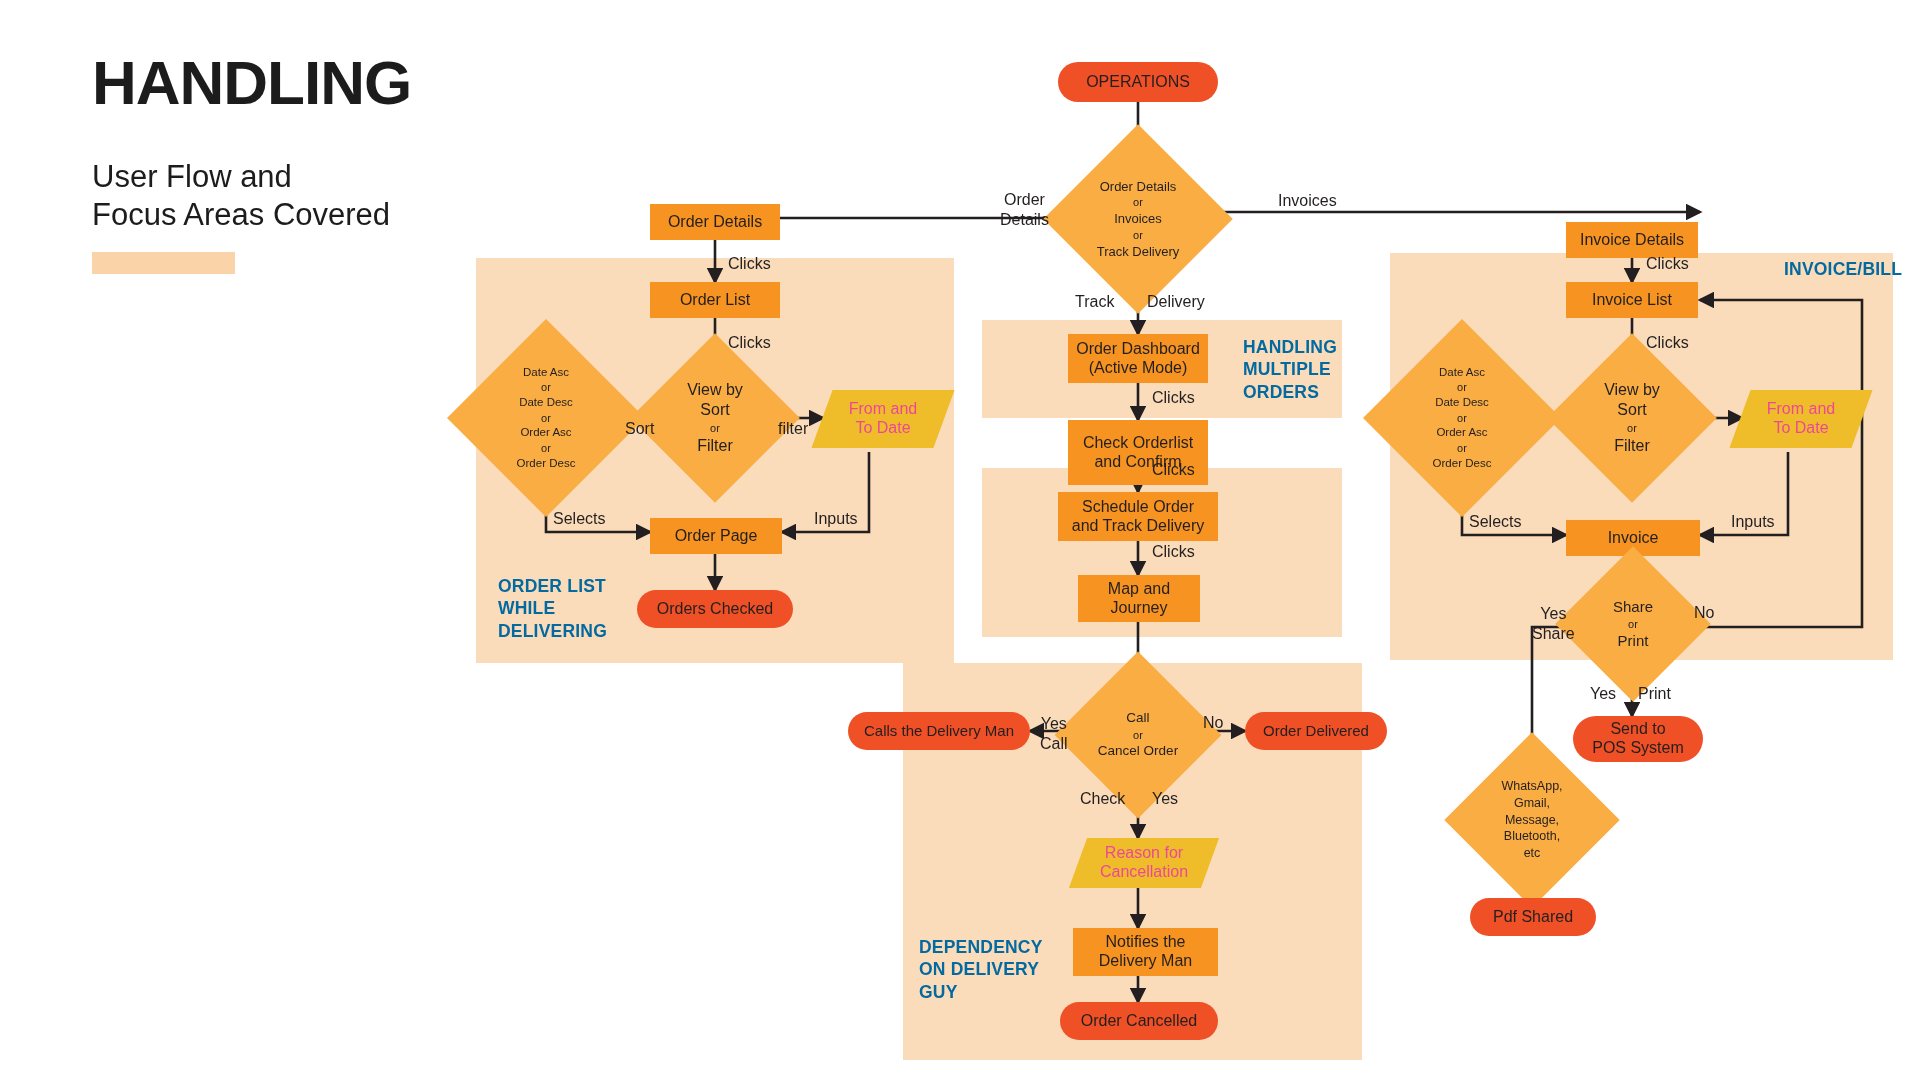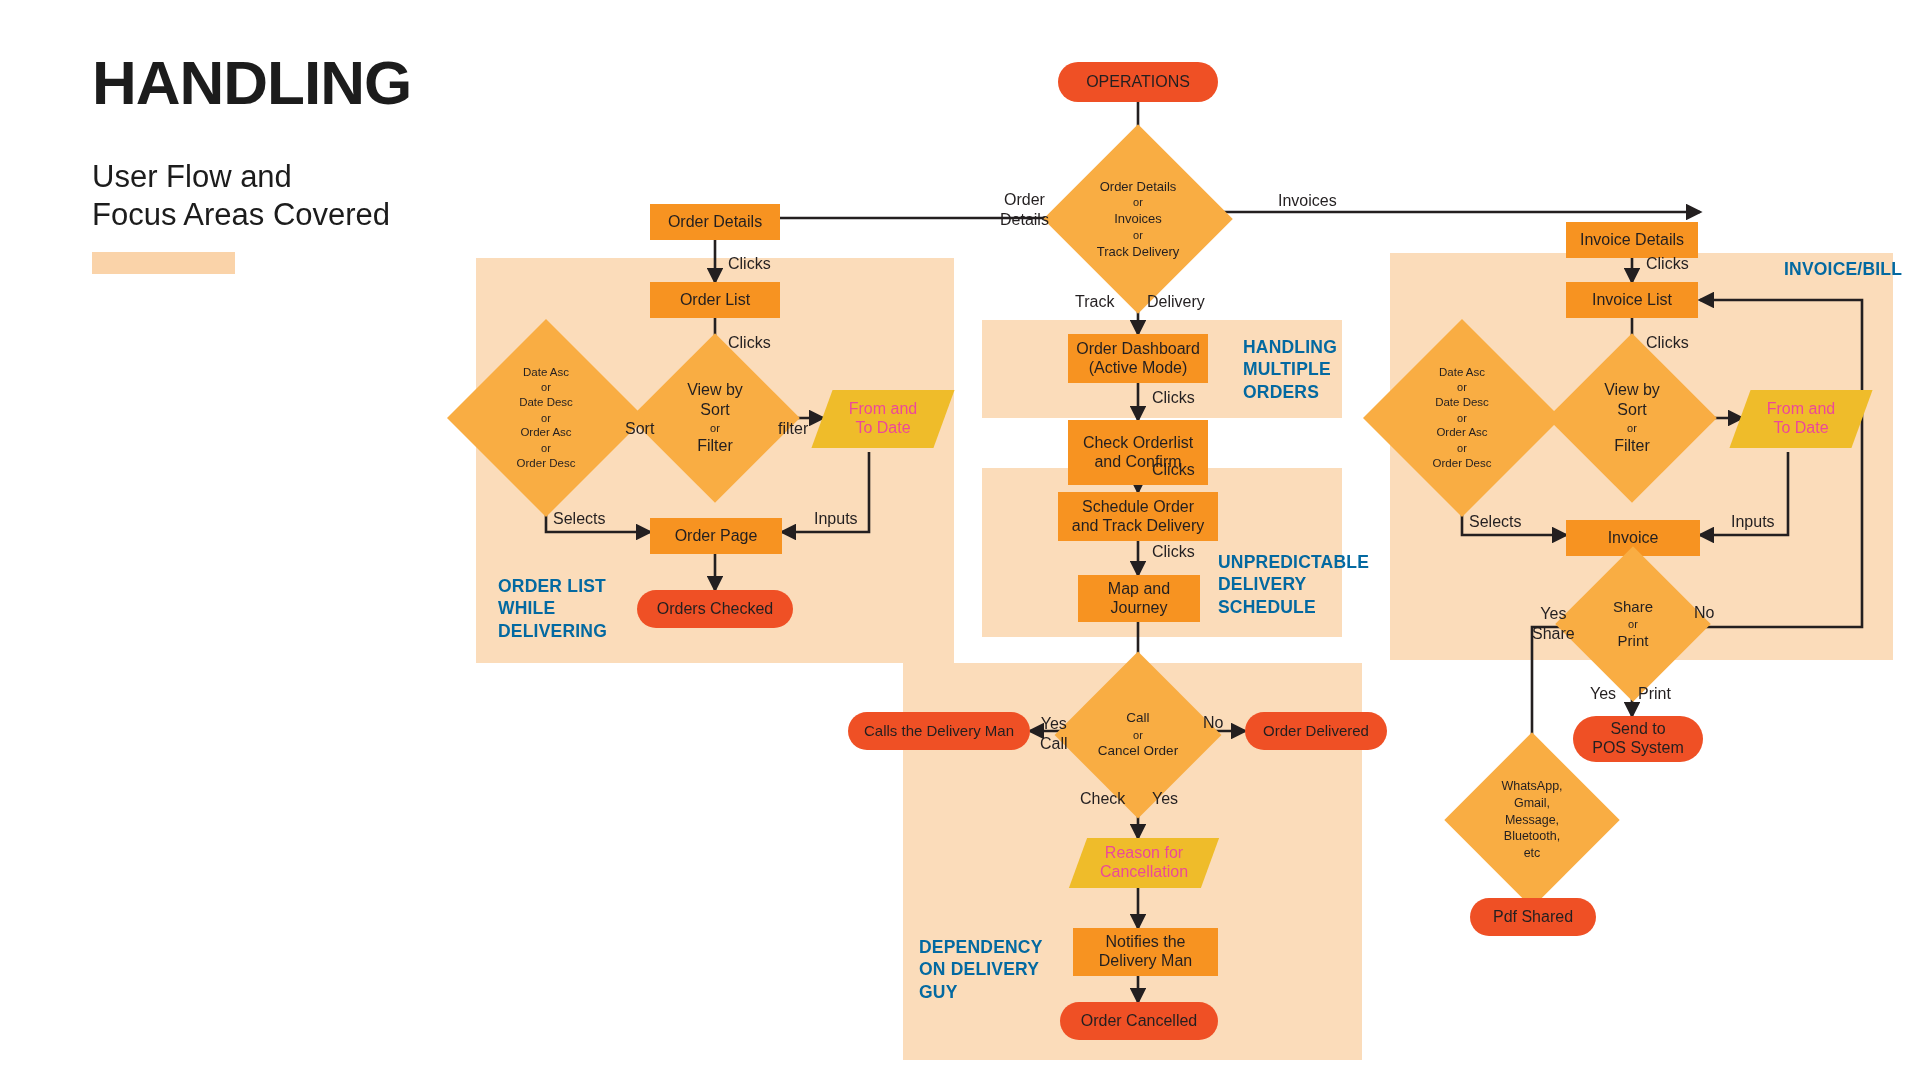--- a/index.html
+++ b/index.html
@@ -80,23 +80,20 @@
   <div class="zone-label" style="left:498px;top:575px;white-space:pre-line;">ORDER LIST
 WHILE
 DELIVERING</div>
 
   <div class="zone" style="left:982px;top:320px;width:360px;height:98px;"></div>
   <div class="zone-label" style="left:1243px;top:336px;white-space:pre-line;">HANDLING
 MULTIPLE
 ORDERS</div>
 
   <div class="zone" style="left:982px;top:468px;width:360px;height:169px;"></div>
-  <div class="zone-label" style="left:1218px;top:551px;white-space:pre-line;">UNPREDICTABLE
-DELIVERY
-SCHEDULE</div>
 
   <div class="zone" style="left:903px;top:663px;width:459px;height:397px;"></div>
   <div class="zone-label" style="left:919px;top:936px;white-space:pre-line;">DEPENDENCY
 ON DELIVERY
 GUY</div>
 
   <div class="zone" style="left:1390px;top:253px;width:503px;height:407px;"></div>
   <div class="zone-label" style="left:1784px;top:258px;">INVOICE/BILL</div>
 
   <svg id="wires">

